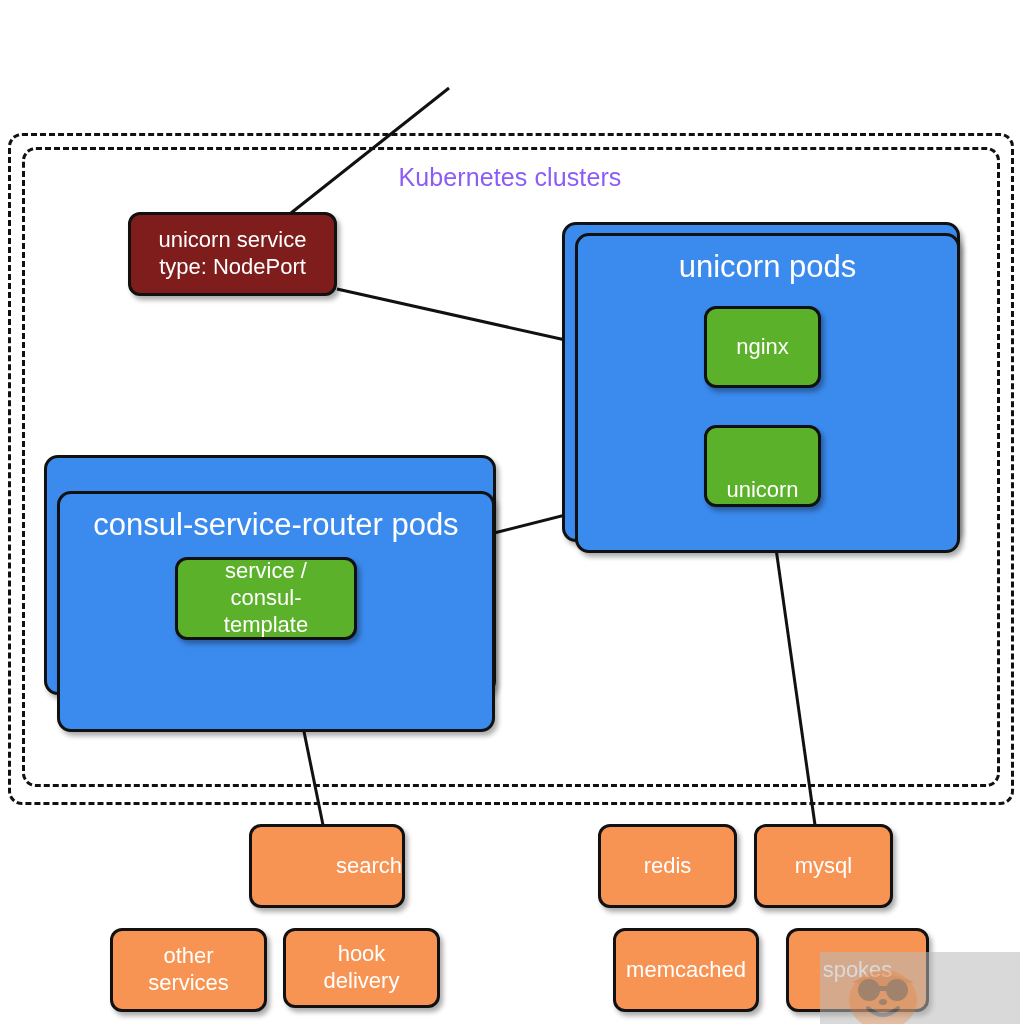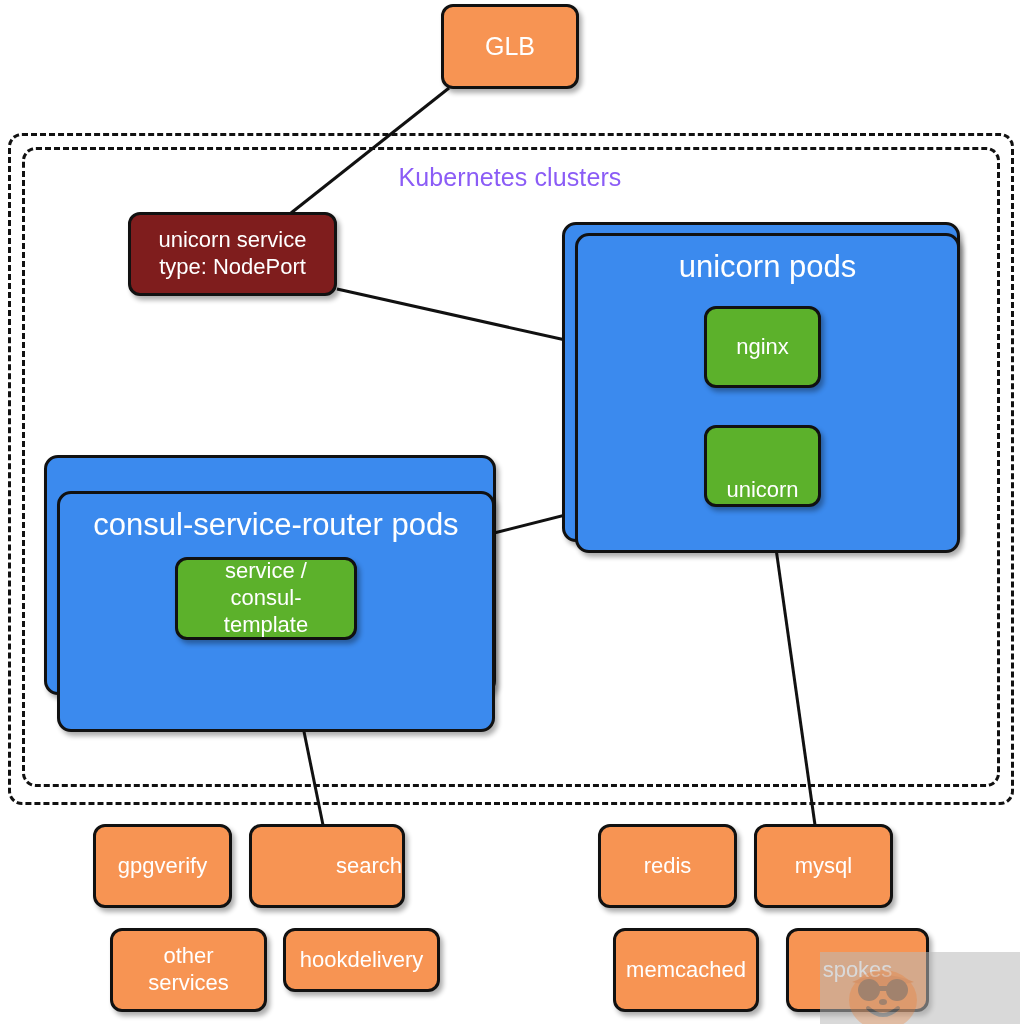--- a/index.html
+++ b/index.html
@@ -128,23 +128,20 @@
 
     <line x1="299" y1="707" x2="323" y2="825"></line>
 
     <line x1="770" y1="506" x2="815" y2="825"></line>
   </svg>
 
   <div class="cluster-boundary cluster-outer"></div>
   <div class="cluster-boundary cluster-inner"></div>
   <div class="cluster-label">Kubernetes clusters</div>
 
-  <div class="node orange txt-24" style="left:441px; top:4px; width:138px; height:85px;">
-    <span>GLB</span>
-  </div>
 
   <div class="node blue txt-21" style="left:128px; top:212px; width:209px; height:84px; flex-direction:column;">
     <span>unicorn service</span>
     <span>type: NodePort</span>
   </div>
 
   <div class="stack-back" style="left:562px; top:222px; width:398px; height:320px;"></div>
   <div class="pod-card" style="left:575px; top:233px; width:385px; height:320px;">
     <div class="pod-title" style="top:14px;">unicorn pods</div>
   </div>
@@ -161,34 +158,31 @@
   <div class="pod-card" style="left:57px; top:466px; width:438px; height:241px;margin-top:25px;">
     <div class="pod-title" style="top:14px;">consul-service-router pods</div>
   </div>
 
   <div class="node green txt-21" style="left:175px; top:557px; width:182px; height:83px; flex-direction:column; z-index:6;">
     <span>service /</span>
     <span>consul-</span>
     <span>template</span>
   </div>
 
-  <div class="node orange txt-21" style="left:93px; top:824px; width:139px; height:84px;">
-    <span>gpgverify</span>
-  </div>
 
   <div class="node orange txt-21" style="left:249px; top:824px; width:156px; height:84px;justify-content:flex-end;">
     <span>search</span>
   </div>
 
   <div class="node orange txt-21" style="left:110px; top:928px; width:157px; height:84px; flex-direction:column;">
     <span>other</span>
     <span>services</span>
   </div>
 
-  <div class="node orange txt-21" style="left:283px; top:928px; width:157px; height:64px; flex-direction:row;">
+  <div class="node orange txt-21" style="left:283px; top:928px; width:157px; height:80px; flex-direction:column;">
     <span>hook</span>
     <span>delivery</span>
   </div>
 
   <div class="node orange txt-21" style="left:598px; top:824px; width:139px; height:84px;">
     <span>redis</span>
   </div>
 
   <div class="node orange txt-21" style="left:754px; top:824px; width:139px; height:84px;">
     <span>mysql</span>

